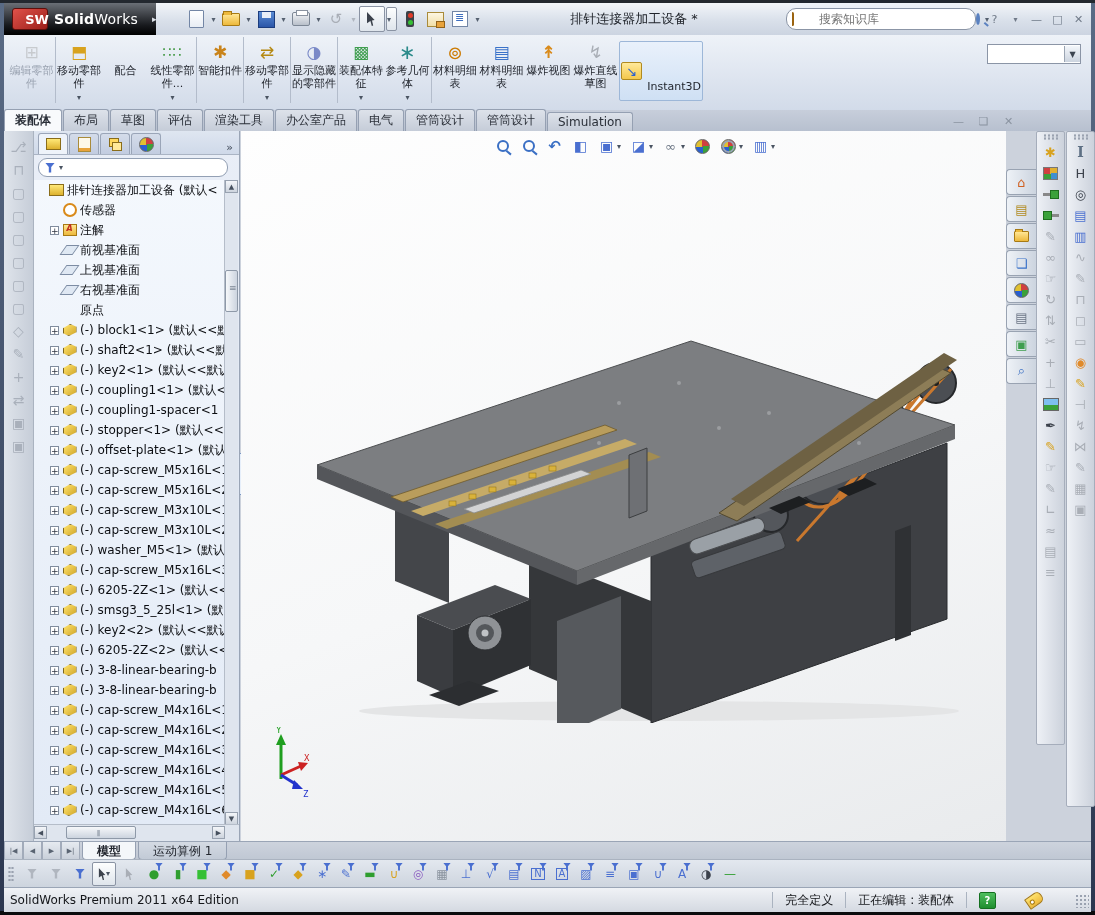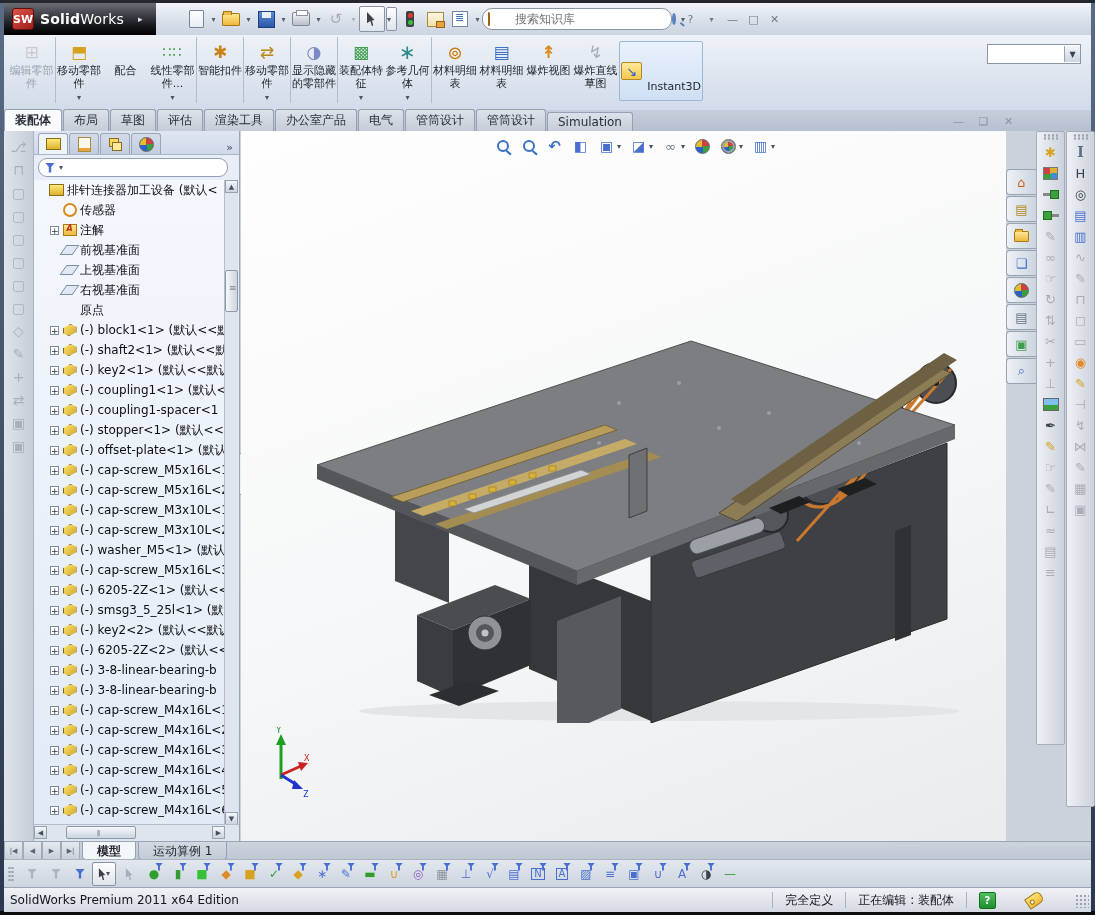--- a/index.html
+++ b/index.html
@@ -12,21 +12,21 @@
   #frame-left{left:0;top:3px;width:4px;bottom:4px;background:linear-gradient(#5a6b85,#2c3750);}
   #frame-right{right:0;top:3px;width:4px;bottom:4px;background:linear-gradient(#5a6b85,#2c3750);}
   #frame-bottom{left:0;bottom:0;width:100%;height:4px;background:#0b0c0e;}
   
   #titlebar{left:4px;top:3px;right:4px;height:32px;
     background:linear-gradient(#f2f5f9,#d9e0ea 55%,#ccd4e1);border-bottom:1px solid #97a1b2;
     display:flex;align-items:center;}
   #logo-area{width:152px;height:32px;background:linear-gradient(#6a6f76,#17191d 70%,#000);
     display:flex;align-items:center;gap:6px;padding-left:8px;box-sizing:border-box;}
   #sw-logo{width:20px;height:20px;background:linear-gradient(145deg,#e0524a,#9c1f1a);border:1px solid #5d0f0c;
-    border-radius:3px;color:#fff;font-size:11px;font-weight:bold;display:flex;align-items:center;justify-content:center;}
+    border-radius:3px;color:#fff;font-size:13px;font-weight:bold;display:flex;align-items:center;justify-content:center;padding-left:14px;}
   #app-name{color:#fff;font-size:14px;letter-spacing:.2px;white-space:nowrap;}
   #app-name b{font-weight:bold;}
   .menu-arrow{color:#dfe3ea;font-size:9px;margin-left:8px;}
   #quick-toolbar{display:flex;align-items:center;gap:1px;margin-left:28px;}
   .qbtn{width:24px;height:24px;display:flex;align-items:center;justify-content:center;border-radius:2px;}
   .qcaret{font-size:8px;color:#55606f;width:9px;text-align:center;}
   .qi-page{width:13px;height:16px;background:linear-gradient(#fff,#e8edf4);border:1px solid #7386a5;border-radius:1px;}
   .qi-folder{width:16px;height:11px;background:linear-gradient(#ffe694,#edb93c);border:1px solid #a77a14;border-radius:1px;position:relative;}
   .qi-folder::before{content:"";position:absolute;left:0;top:-3px;width:7px;height:3px;background:#edb93c;border:1px solid #a77a14;border-bottom:none;}
   .qi-save{width:15px;height:15px;background:linear-gradient(#5b8dd6,#2b56a8);border:1px solid #1c3d7e;position:relative;}
@@ -235,20 +235,21 @@
         </span>
       </div>
     <div class="qbtn">
         <span class="qi-sheet"></span>
       </div>
     <div class="qbtn">
         <span class="qi-list"></span>
       </div>
       <span class="qcaret">▾</span>
   </div>
+  <div id="doc-title">排针连接器加工设备 *</div>
   <div id="search-box">
     <span class="book-ic"></span>
     <input id="search-input" placeholder="搜索知识库" style="">
     <span class="mag-ic"></span>
     <span class="qcaret">▾</span>
   </div>
   <div id="title-controls">
     <span class="tc-btn">?</span>
     <span class="tc-btn" style="font-size:8px;">▾</span>
     <span class="tc-btn">—</span>

